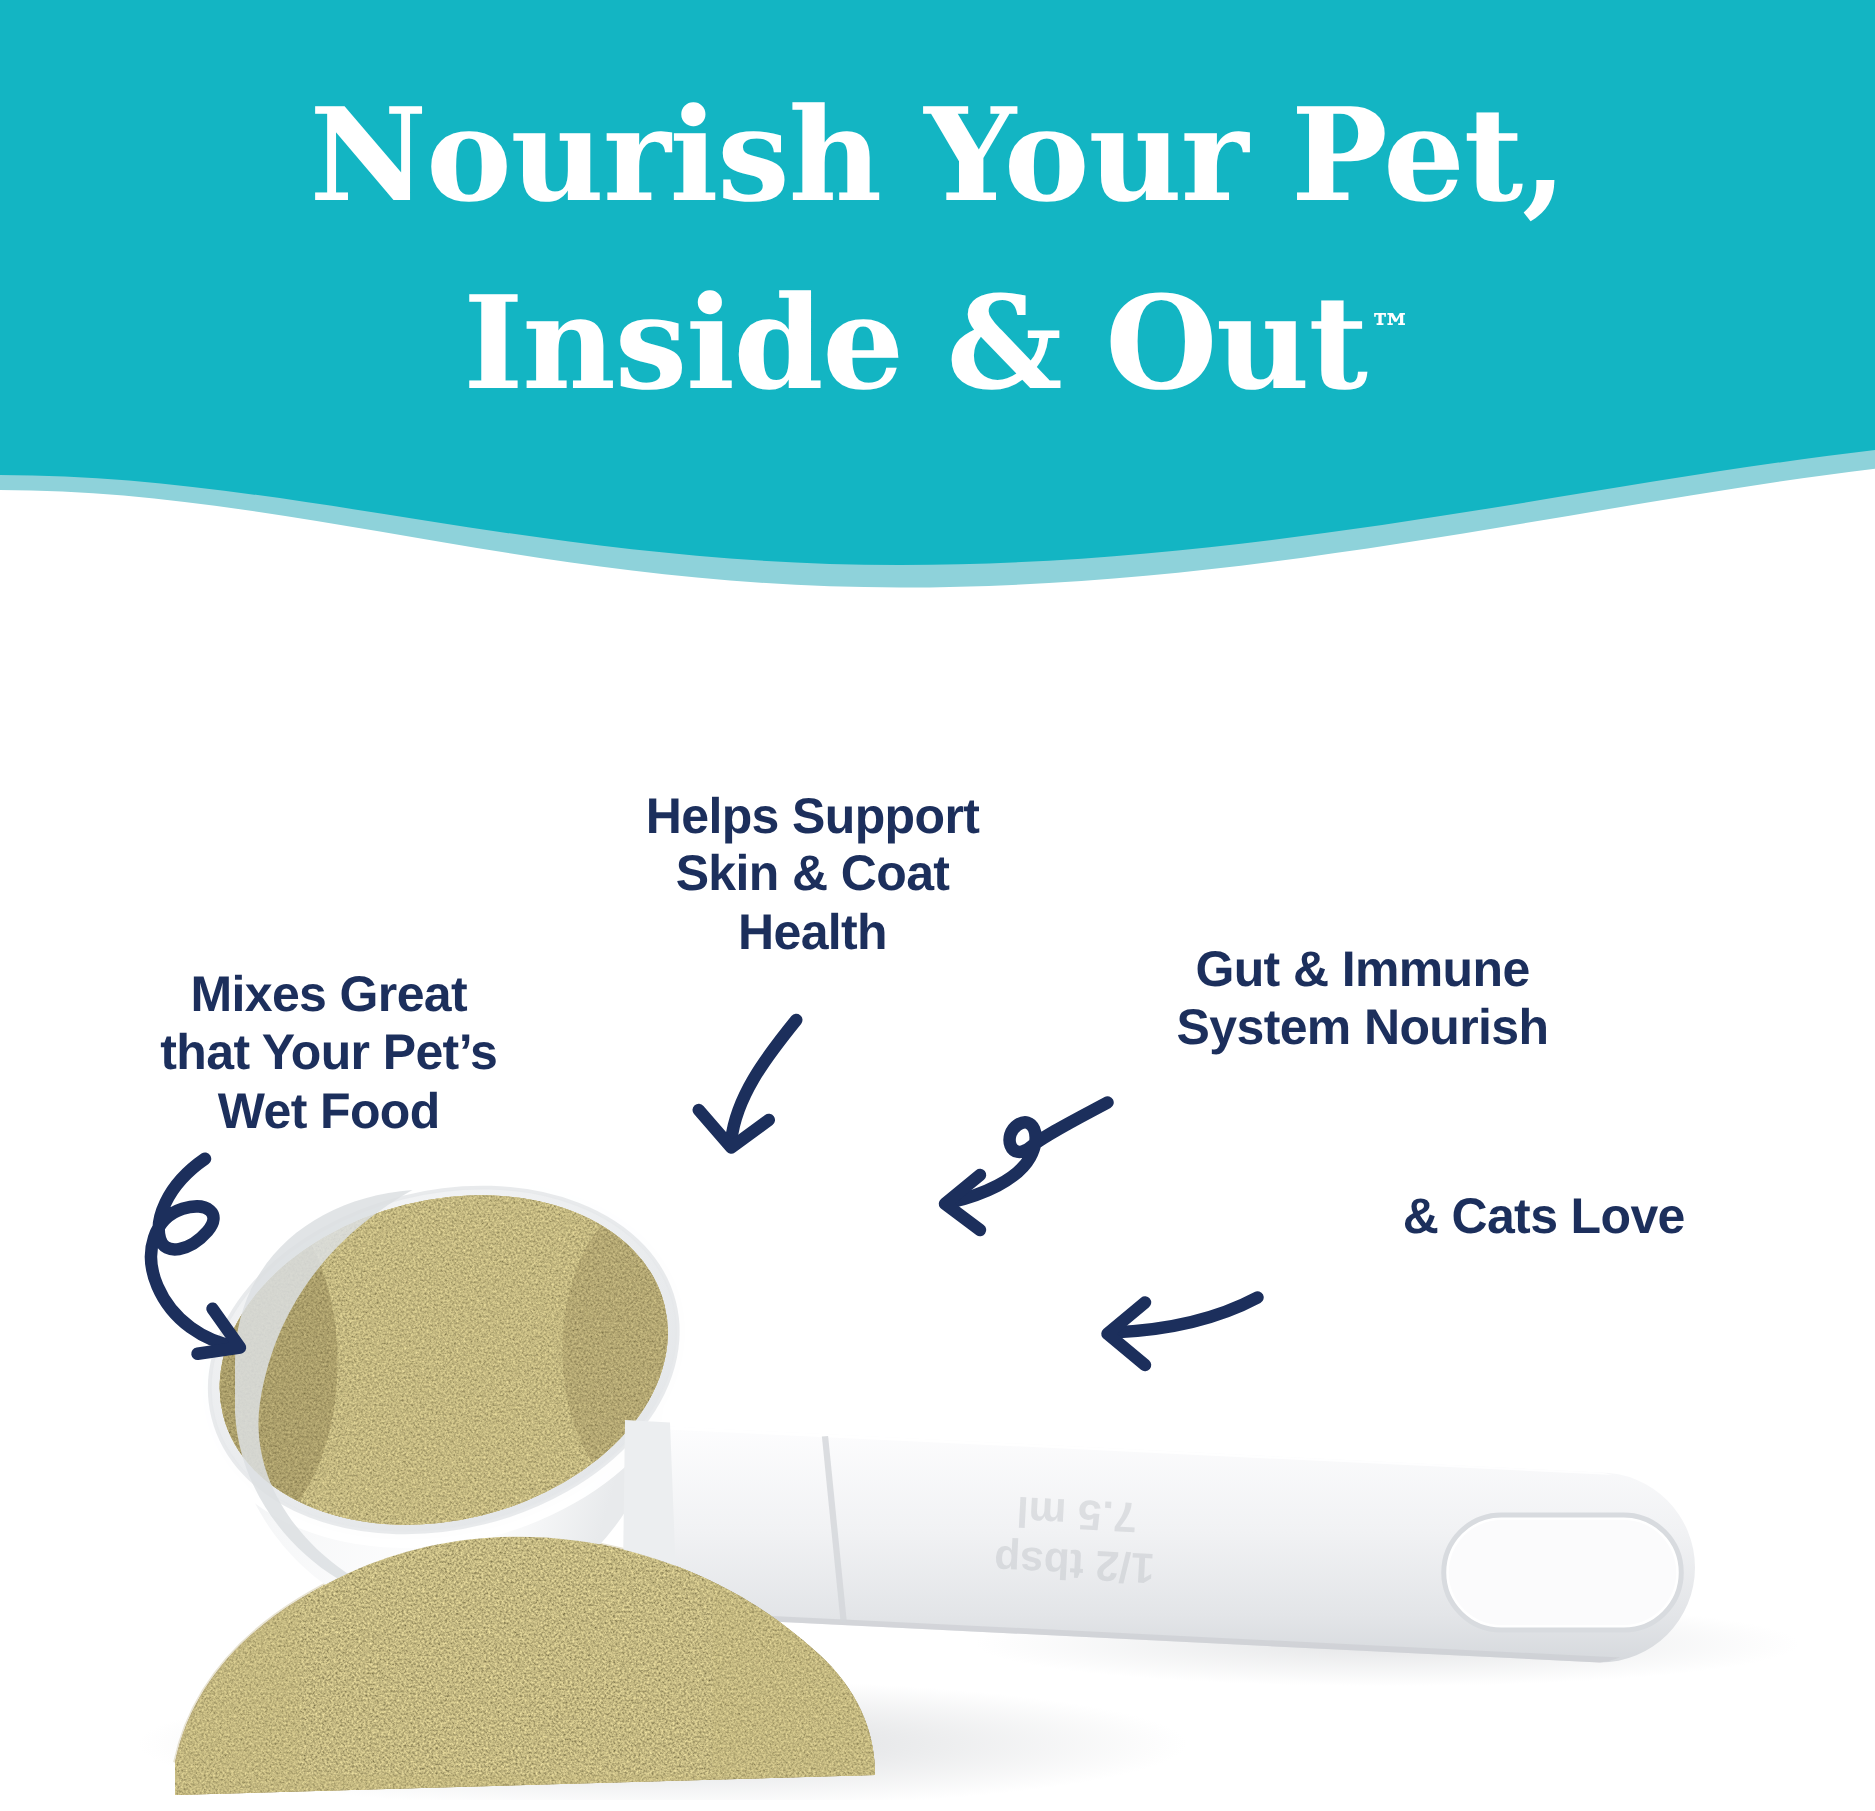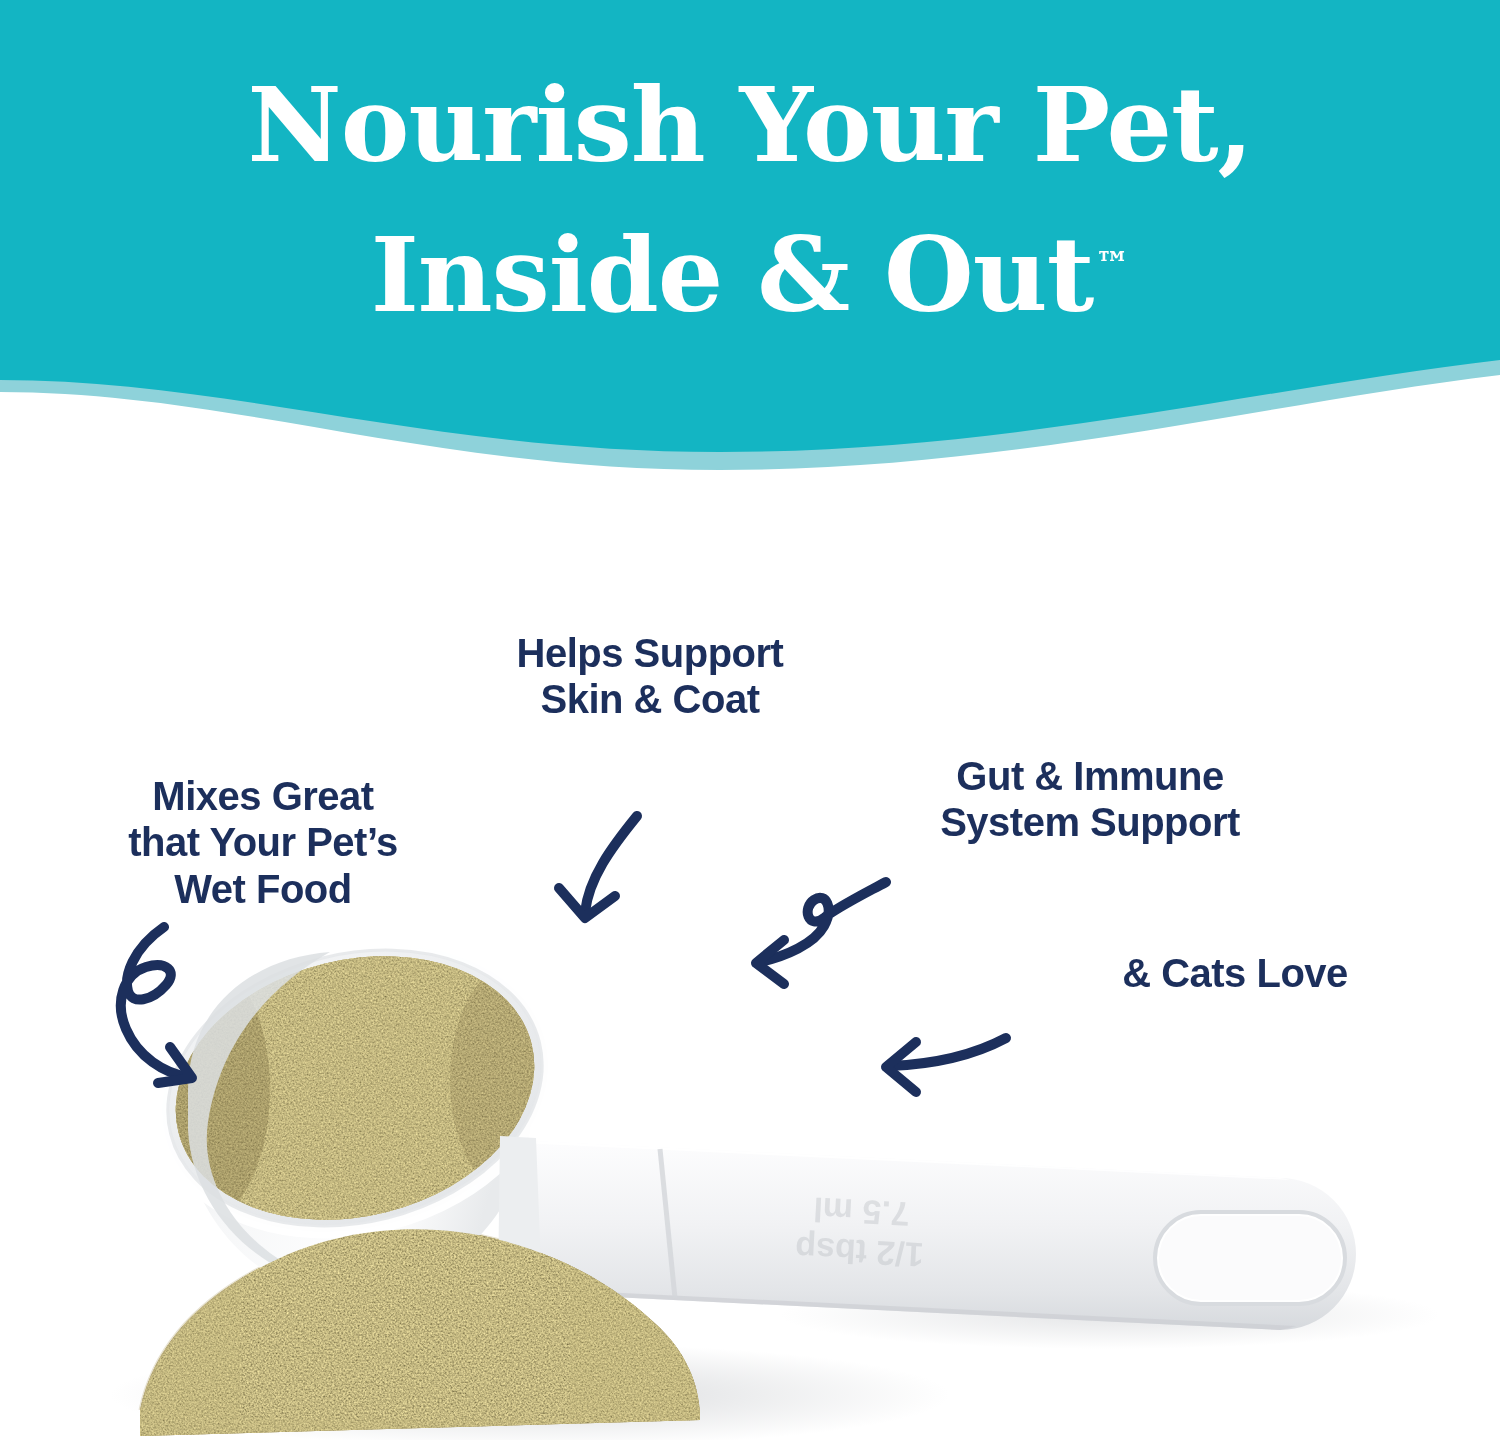--- a/index.html
+++ b/index.html
@@ -203,29 +203,30 @@
 </div>
 <svg class="arrow" id="arrow-mix" width="190" height="190" viewBox="0 0 190 190">
   <path d="M76,22 C44,44 36,72 40,86 C44,100 64,96 78,80 C90,66 78,56 58,62
            C36,69 26,96 38,124 C50,152 76,168 100,172" fill="none" stroke="#1c2f5c" stroke-width="10" stroke-linecap="round" stroke-linejoin="round"></path>
   <path d="M82,142 L104,173 L70,178" fill="none" stroke="#1c2f5c" stroke-width="10" stroke-linecap="round" stroke-linejoin="round"></path>
 </svg>
 
 <div class="callout" id="callout-skin">
   <div>Helps Support</div>
   <div>Skin &amp; Coat</div>
+  <div>Health</div>
 </div>
 <svg class="arrow" id="arrow-skin" width="120" height="130" viewBox="0 0 120 130">
   <path d="M92,16 C66,48 44,78 40,112" fill="none" stroke="#1c2f5c" stroke-width="10" stroke-linecap="round" stroke-linejoin="round"></path>
   <path d="M14,88 L40,118 L70,96" fill="none" stroke="#1c2f5c" stroke-width="10" stroke-linecap="round" stroke-linejoin="round"></path>
 </svg>
 
 <div class="callout" id="callout-gut">
   <div>Gut &amp; Immune</div>
-  <div>System Support</div>
+  <div>System Nourish</div>
 </div>
 <svg class="arrow" id="arrow-gut" width="160" height="130" viewBox="0 0 160 130">
   <path d="M146,14 C120,28 96,40 84,50 C68,62 62,40 74,32 C86,24 94,40 84,58
            C74,76 46,88 20,94" fill="none" stroke="#1c2f5c" stroke-width="10" stroke-linecap="round" stroke-linejoin="round"></path>
   <path d="M44,72 L16,95 L44,116" fill="none" stroke="#1c2f5c" stroke-width="10" stroke-linecap="round" stroke-linejoin="round"></path>
 </svg>
 
 <div class="callout" id="callout-crave">
   <div>&amp; Cats Love</div>
 </div>

